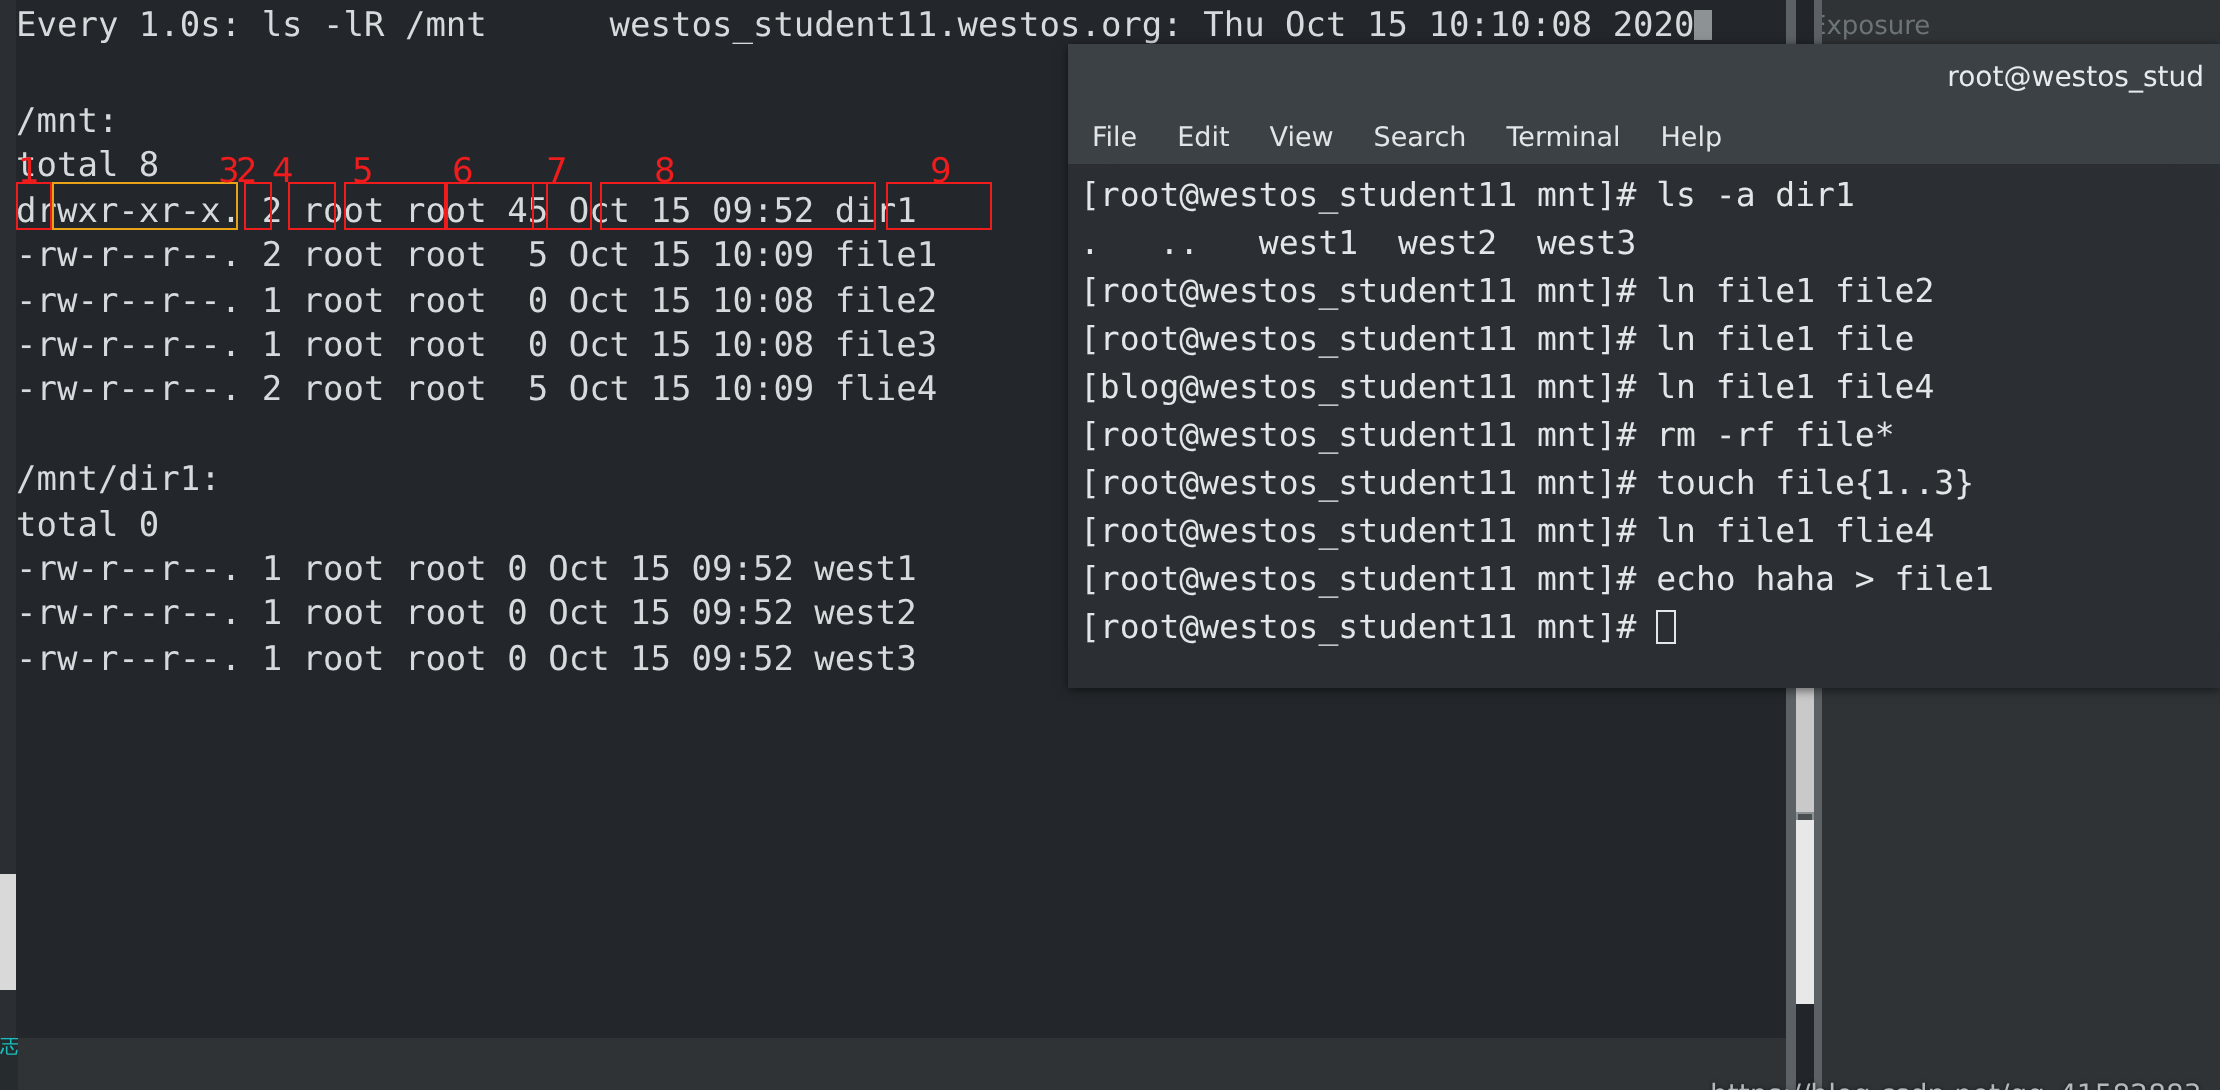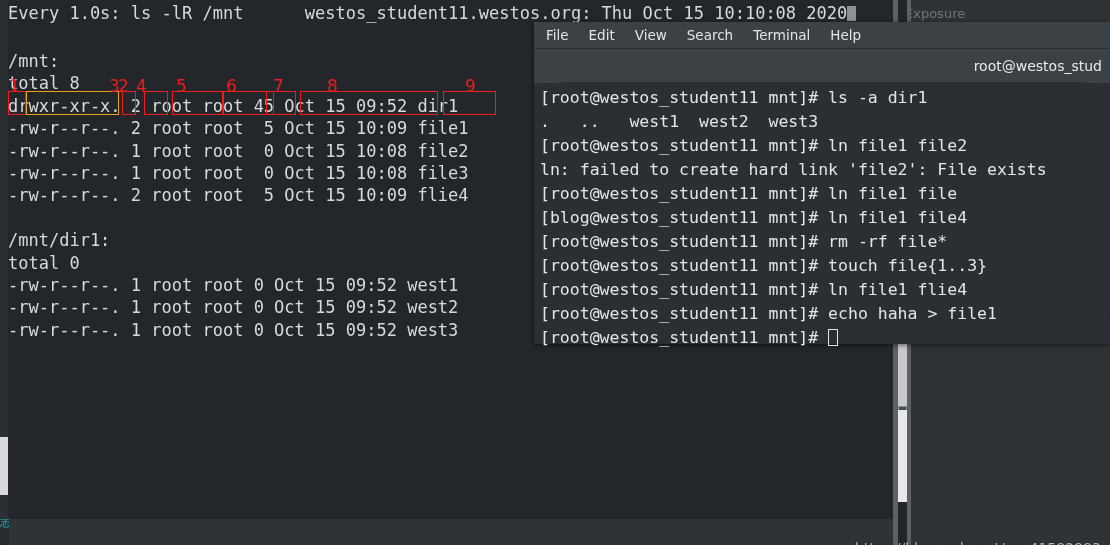--- a/index.html
+++ b/index.html
@@ -147,36 +147,35 @@
   <div id="watch-left-rail">
     <div id="watch-scroll-thumb"></div>
   </div>
   <div id="watch-screen"></div>
 
   <div id="watch-header">Every 1.0s: ls -lR /mnt      westos_student11.westos.org: Thu Oct 15 10:10:08 2020<span class="cursorblk"></span></div>
   <div id="watch-body"><div class="line">/mnt:</div><div class="line">total 8</div><div class="line">drwxr-xr-x. 2 root root 45 Oct 15 09:52 dir1</div><div class="line">-rw-r--r--. 2 root root  5 Oct 15 10:09 file1</div><div class="line">-rw-r--r--. 1 root root  0 Oct 15 10:08 file2</div><div class="line">-rw-r--r--. 1 root root  0 Oct 15 10:08 file3</div><div class="line">-rw-r--r--. 2 root root  5 Oct 15 10:09 flie4</div><div class="line">&nbsp;</div><div class="line">/mnt/dir1:</div><div class="line">total 0</div><div class="line">-rw-r--r--. 1 root root 0 Oct 15 09:52 west1</div><div class="line">-rw-r--r--. 1 root root 0 Oct 15 09:52 west2</div><div class="line">-rw-r--r--. 1 root root 0 Oct 15 09:52 west3</div></div>
 </div>
 
 <div id="term-window">
+  <div id="term-titlebar">
+    <div id="term-title">root@westos_stud</div>
+  </div>
   <div id="term-menubar">
       <span class="mi">File</span>
       <span class="mi">Edit</span>
       <span class="mi">View</span>
       <span class="mi">Search</span>
       <span class="mi">Terminal</span>
       <span class="mi">Help</span>
     </div>
-  <div id="term-titlebar">
-    <div id="term-title">root@westos_stud</div>
-  </div>
   <div id="term-screen">
       <div class="line">[root@westos_student11 mnt]# ls -a dir1</div>
       <div class="line">.   ..   west1  west2  west3</div>
       <div class="line">[root@westos_student11 mnt]# ln file1 file2</div>
-      <div class="line">ln: failed to create hard link 'file2': File exists</div>
       <div class="line">[root@westos_student11 mnt]# ln file1 file</div>
       <div class="line">[blog@westos_student11 mnt]# ln file1 file4</div>
       <div class="line">[root@westos_student11 mnt]# rm -rf file*</div>
       <div class="line">[root@westos_student11 mnt]# touch file{1..3}</div>
       <div class="line">[root@westos_student11 mnt]# ln file1 flie4</div>
       <div class="line">[root@westos_student11 mnt]# echo haha &gt; file1</div>
       <div class="line">[root@westos_student11 mnt]# <span id="term-cursor"></span></div>
     </div>
 </div>
 

